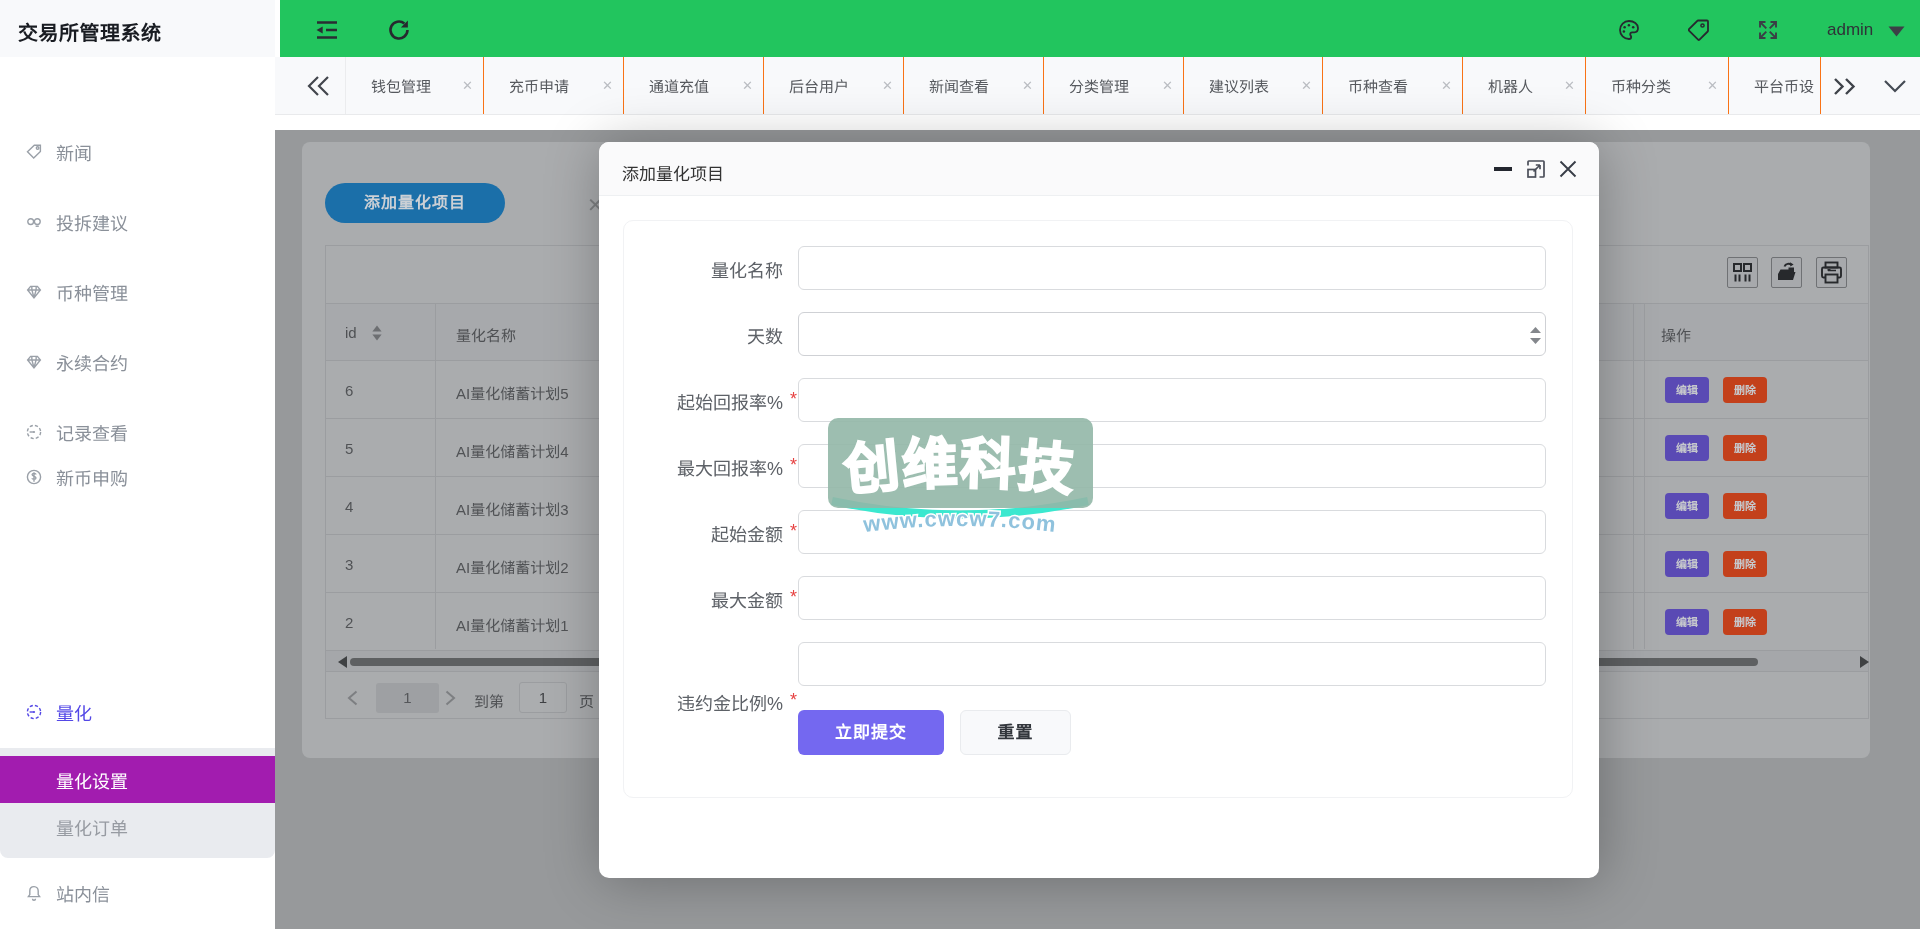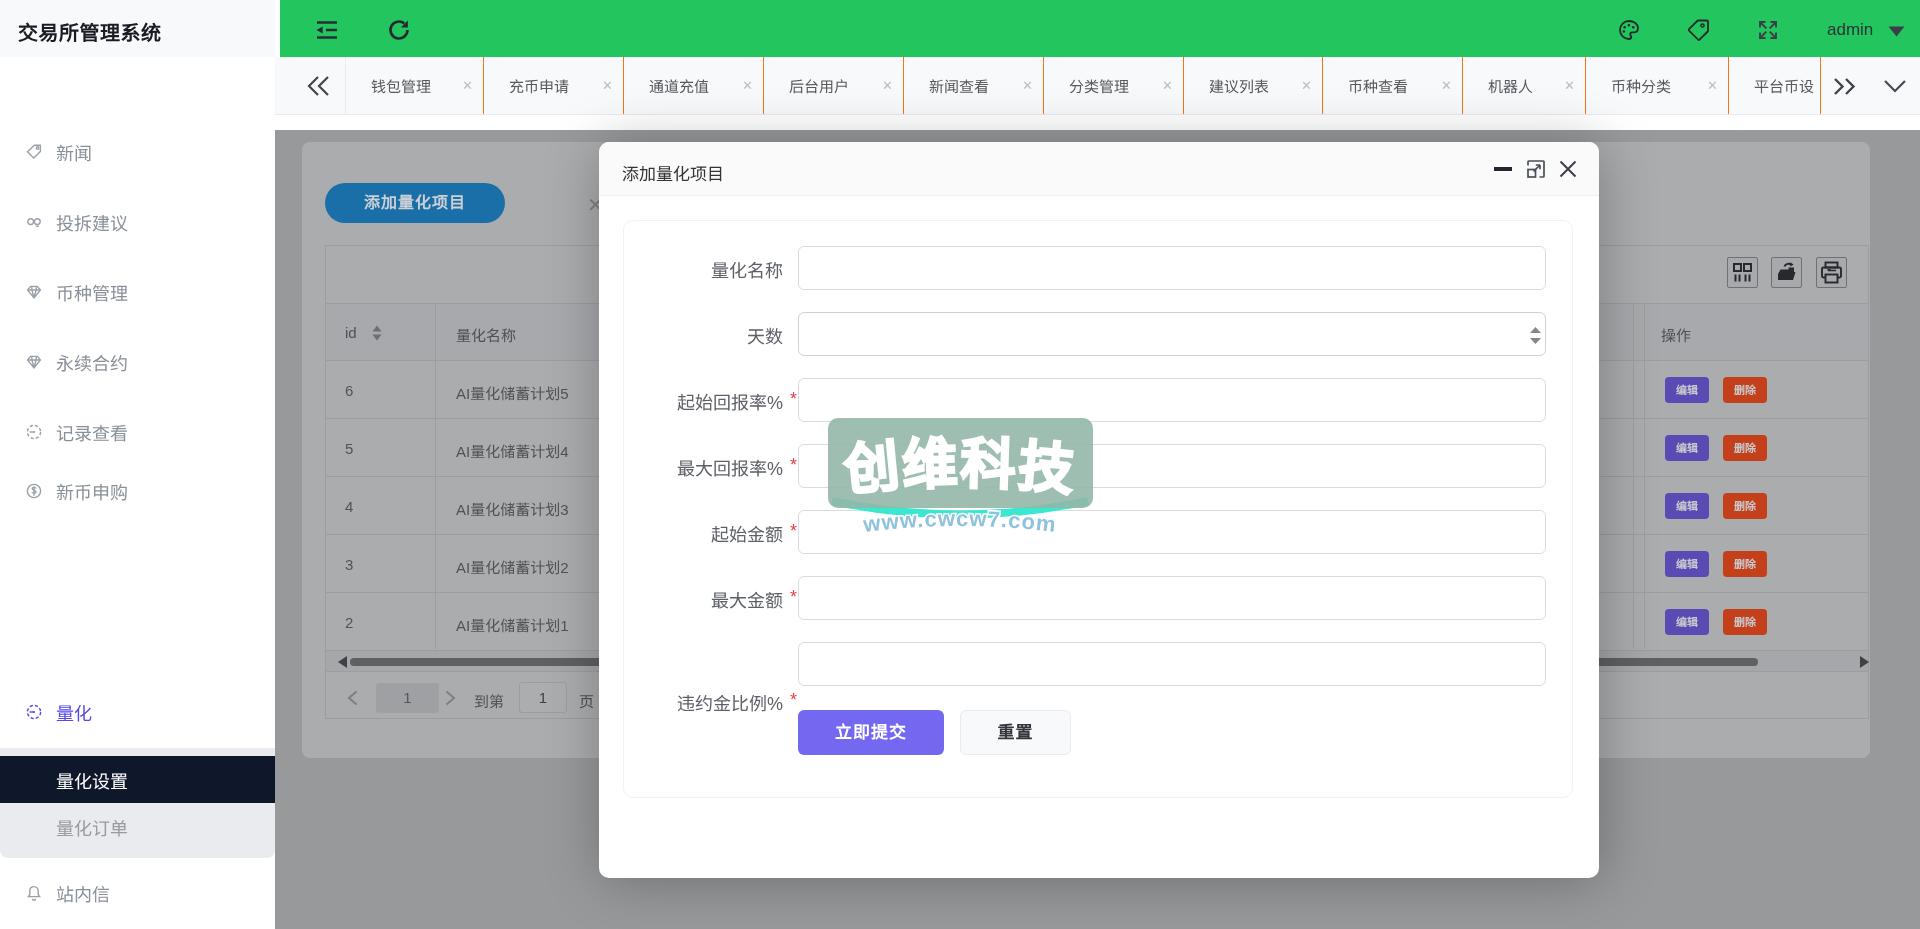--- a/index.html
+++ b/index.html
@@ -17,21 +17,21 @@
 
   
   .sidebar { position:absolute; left:0; top:0; width:275px; height:929px; background:#fff; }
   .brand { position:absolute; left:0; top:0; width:275px; height:57px; background:#f8f9fb; }
   .brand span { position:absolute; left:18px; top:17px; font-size:20px; font-weight:bold; color:#191c22; letter-spacing:0.5px; }
   .mitem { position:absolute; left:0; width:275px; height:40px; }
   .mitem .txt { position:absolute; left:56px; top:50%; transform:translateY(-50%); font-size:18px; color:#8a9099; }
   .mitem svg { position:absolute; left:25px; top:50%; transform:translateY(-50%); }
   .mitem.active .txt { color:#5347e6; }
   .subblock { position:absolute; left:0; top:748px; width:275px; height:110px; background:#e9ebef; }
-  .subactive { position:absolute; left:0; top:756px; width:275px; height:47px; background:#0f172a;text-align:right; }
+  .subactive { position:absolute; left:0; top:756px; width:275px; height:47px; background:#a21caf;text-align:right; }
   .subactive span { position:absolute; left:56px; top:50%; transform:translateY(-50%); font-size:18px; color:#fff; }
   .subitem2 { position:absolute; left:56px; top:816px; width:200px; height:26px; font-size:18px; color:#979ba2; line-height:26px; }
 
   
   .content { position:absolute; left:275px; top:130px; width:1645px; height:799px; background:#97999b; }
   .card { position:absolute; left:27px; top:12px; width:1568px; height:616px; background:#aaacae; border-radius:8px; }
   .addbtn { position:absolute; left:50px; top:53px; width:180px; height:40px; border-radius:20px; background:#1b6fa9; color:#ccd0d5; font-size:16px; font-weight:bold; text-align:center; line-height:40px; letter-spacing:1px; }
   .tablebox { position:absolute; left:50px; top:115px; width:1544px; height:474px; border:1px solid #9b9da0; }
   .trow { position:absolute; left:0; width:1542px; border-bottom:1px solid #9b9da0; }
   .cellline { position:absolute; top:58px; bottom:69px; width:1px; background:#9b9da0; }
@@ -148,21 +148,21 @@
       <span class="txt">永续合约</span>
     </div>
     <div class="mitem" style="top:412px">
       <svg width="18" height="18" viewBox="0 0 18 18" fill="none" stroke="#9aa0a8" stroke-width="1.4">
         <circle cx="9" cy="9" r="6.6" stroke-dasharray="3.2 2.1"></circle>
           <circle cx="9" cy="9" r="1.1" fill="#9aa0a8" stroke="none"></circle>
           <path d="M8.8 9H4.6"></path>
       </svg>
       <span class="txt">记录查看</span>
     </div>
-    <div class="mitem" style="top:471px">
+    <div class="mitem" style="top:457px">
       <svg width="18" height="18" viewBox="0 0 18 18" fill="none" stroke="#9aa0a8" stroke-width="1.4">
         <circle cx="9" cy="9" r="6.6"></circle>
           <path d="M11 6.4c0-1.3-3.8-1.5-3.9.2-.1 1.7 4 1.6 3.9 3.4-.1 1.7-3.9 1.6-3.9.2M9 4.3v9.4"></path>
       </svg>
       <span class="txt">新币申购</span>
     </div>
     <div class="mitem active" style="top:692px">
       <svg width="18" height="18" viewBox="0 0 18 18" fill="none" stroke="#5347e6" stroke-width="1.4">
         <circle cx="9" cy="9" r="6.6" stroke-dasharray="3.2 2.1"></circle>
           <circle cx="9" cy="9" r="1.1" fill="#5347e6" stroke="none"></circle>

